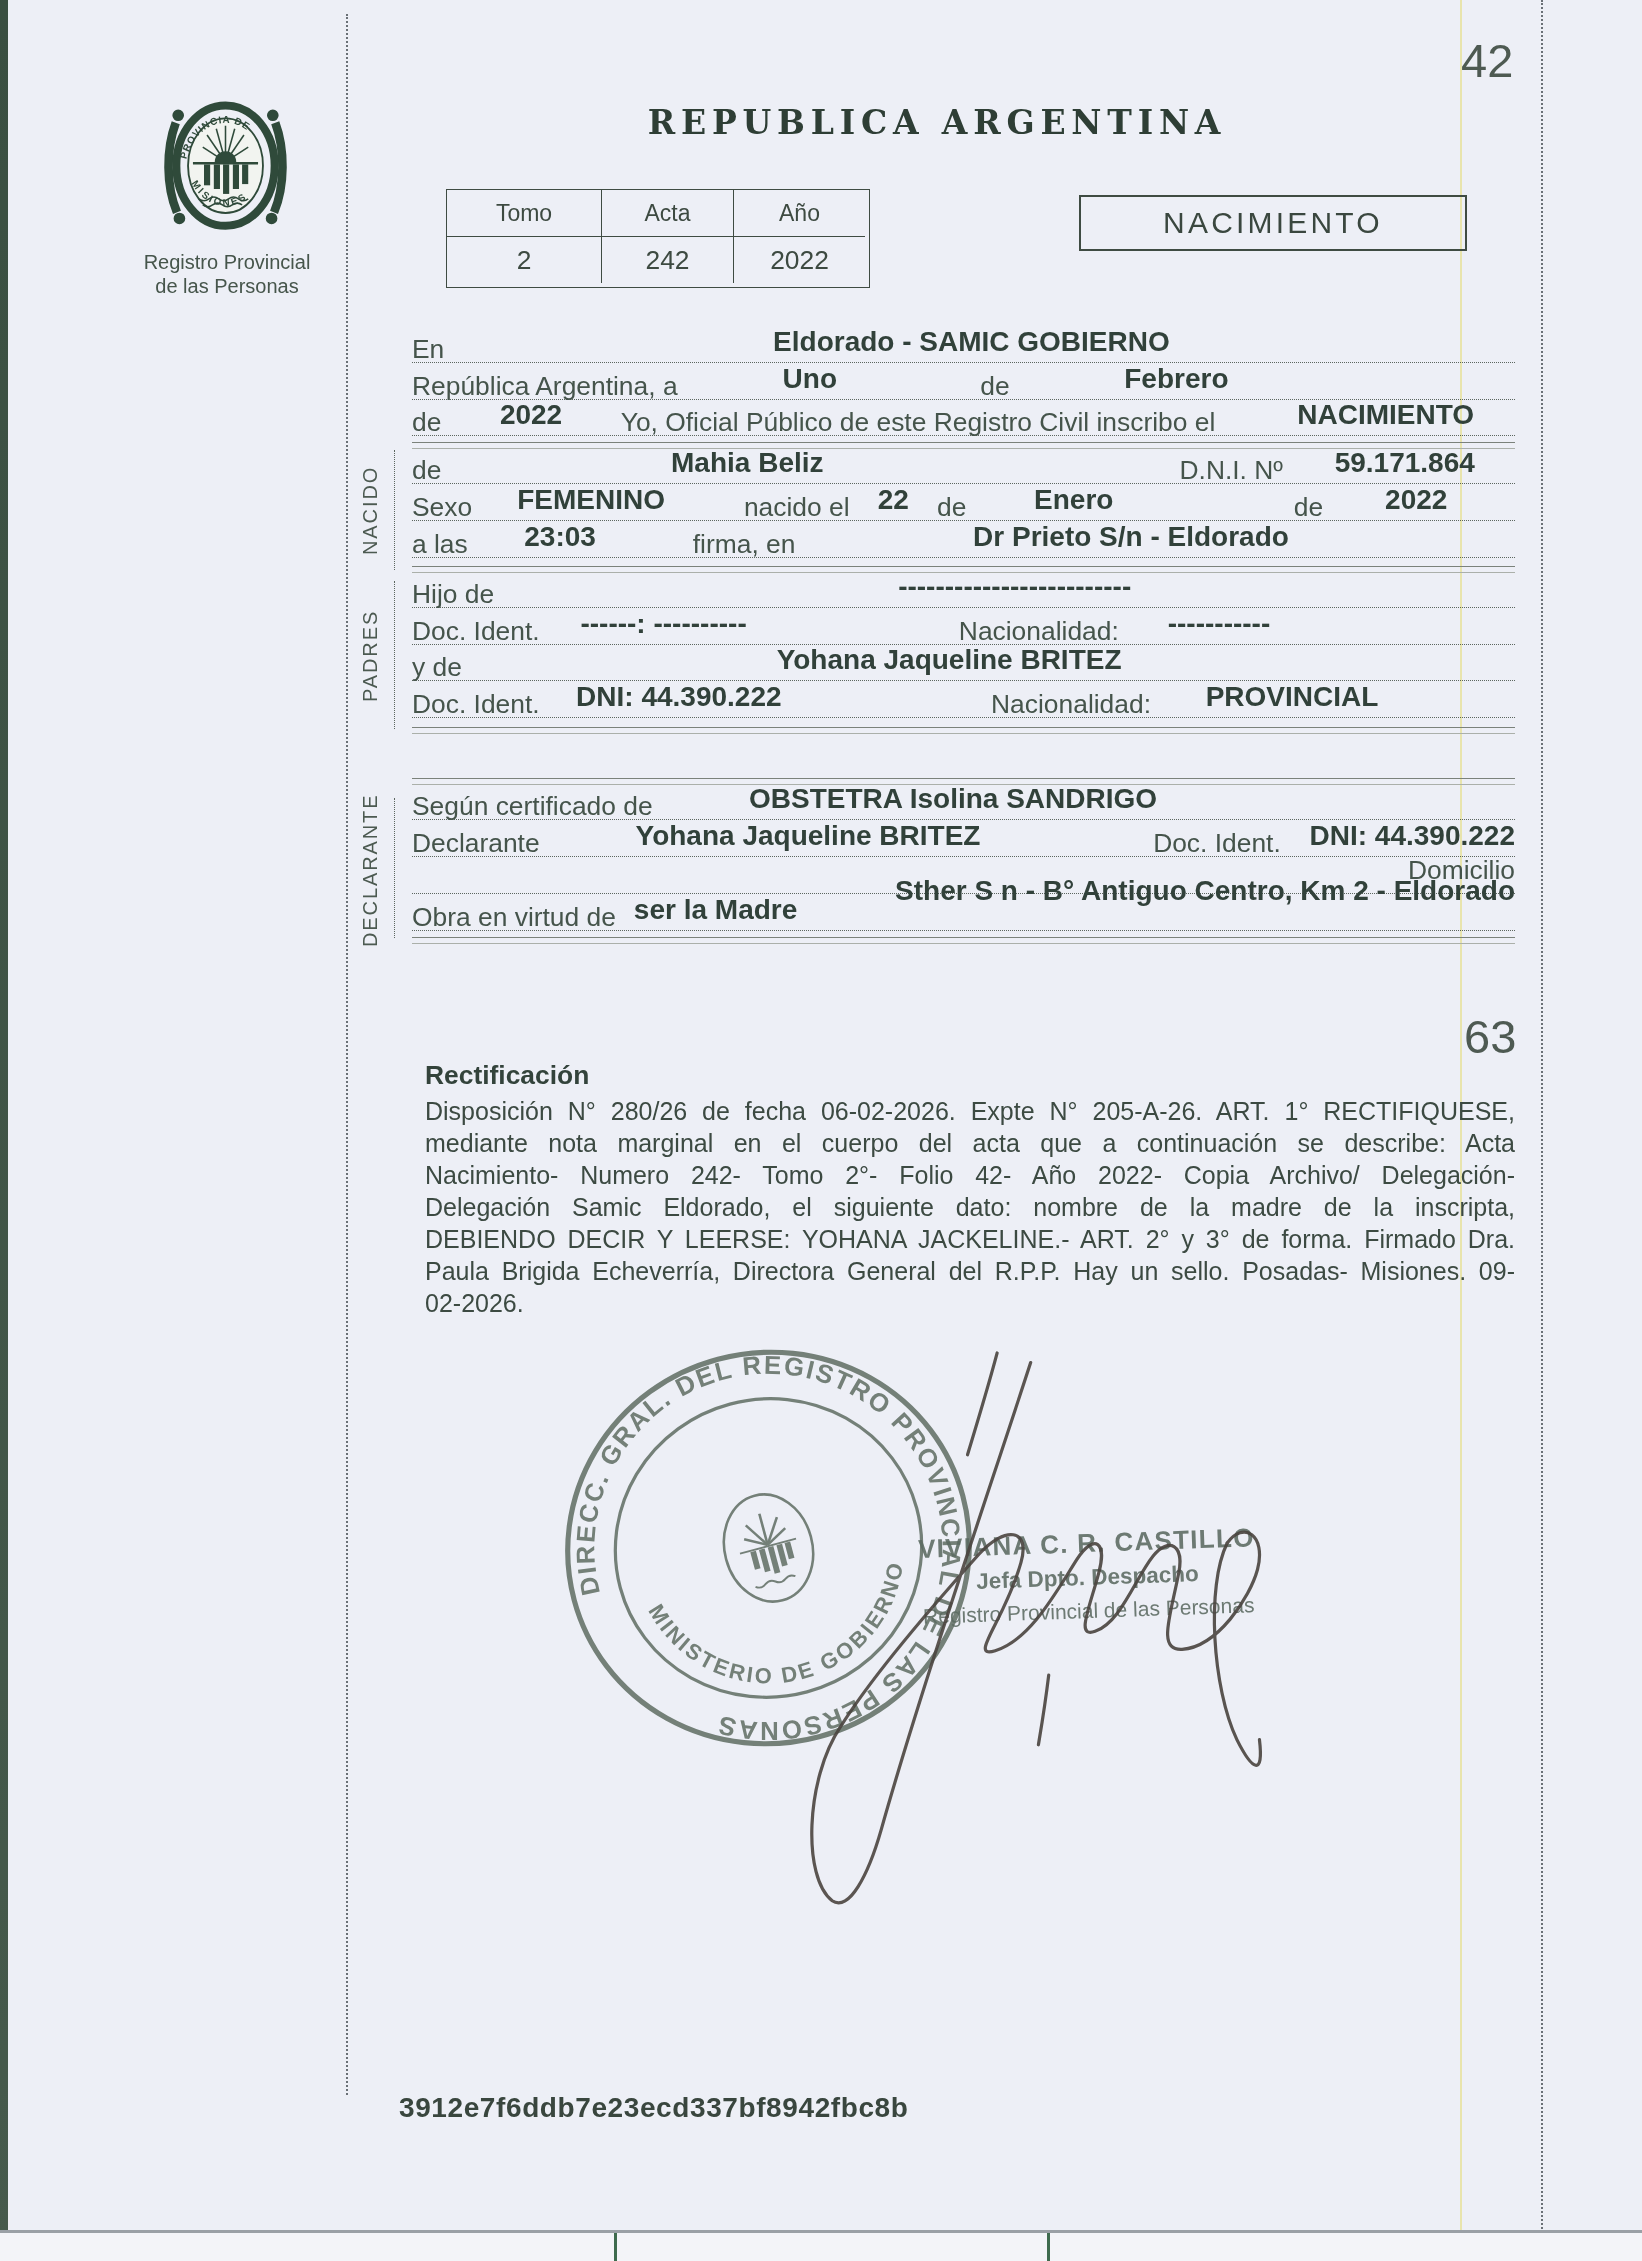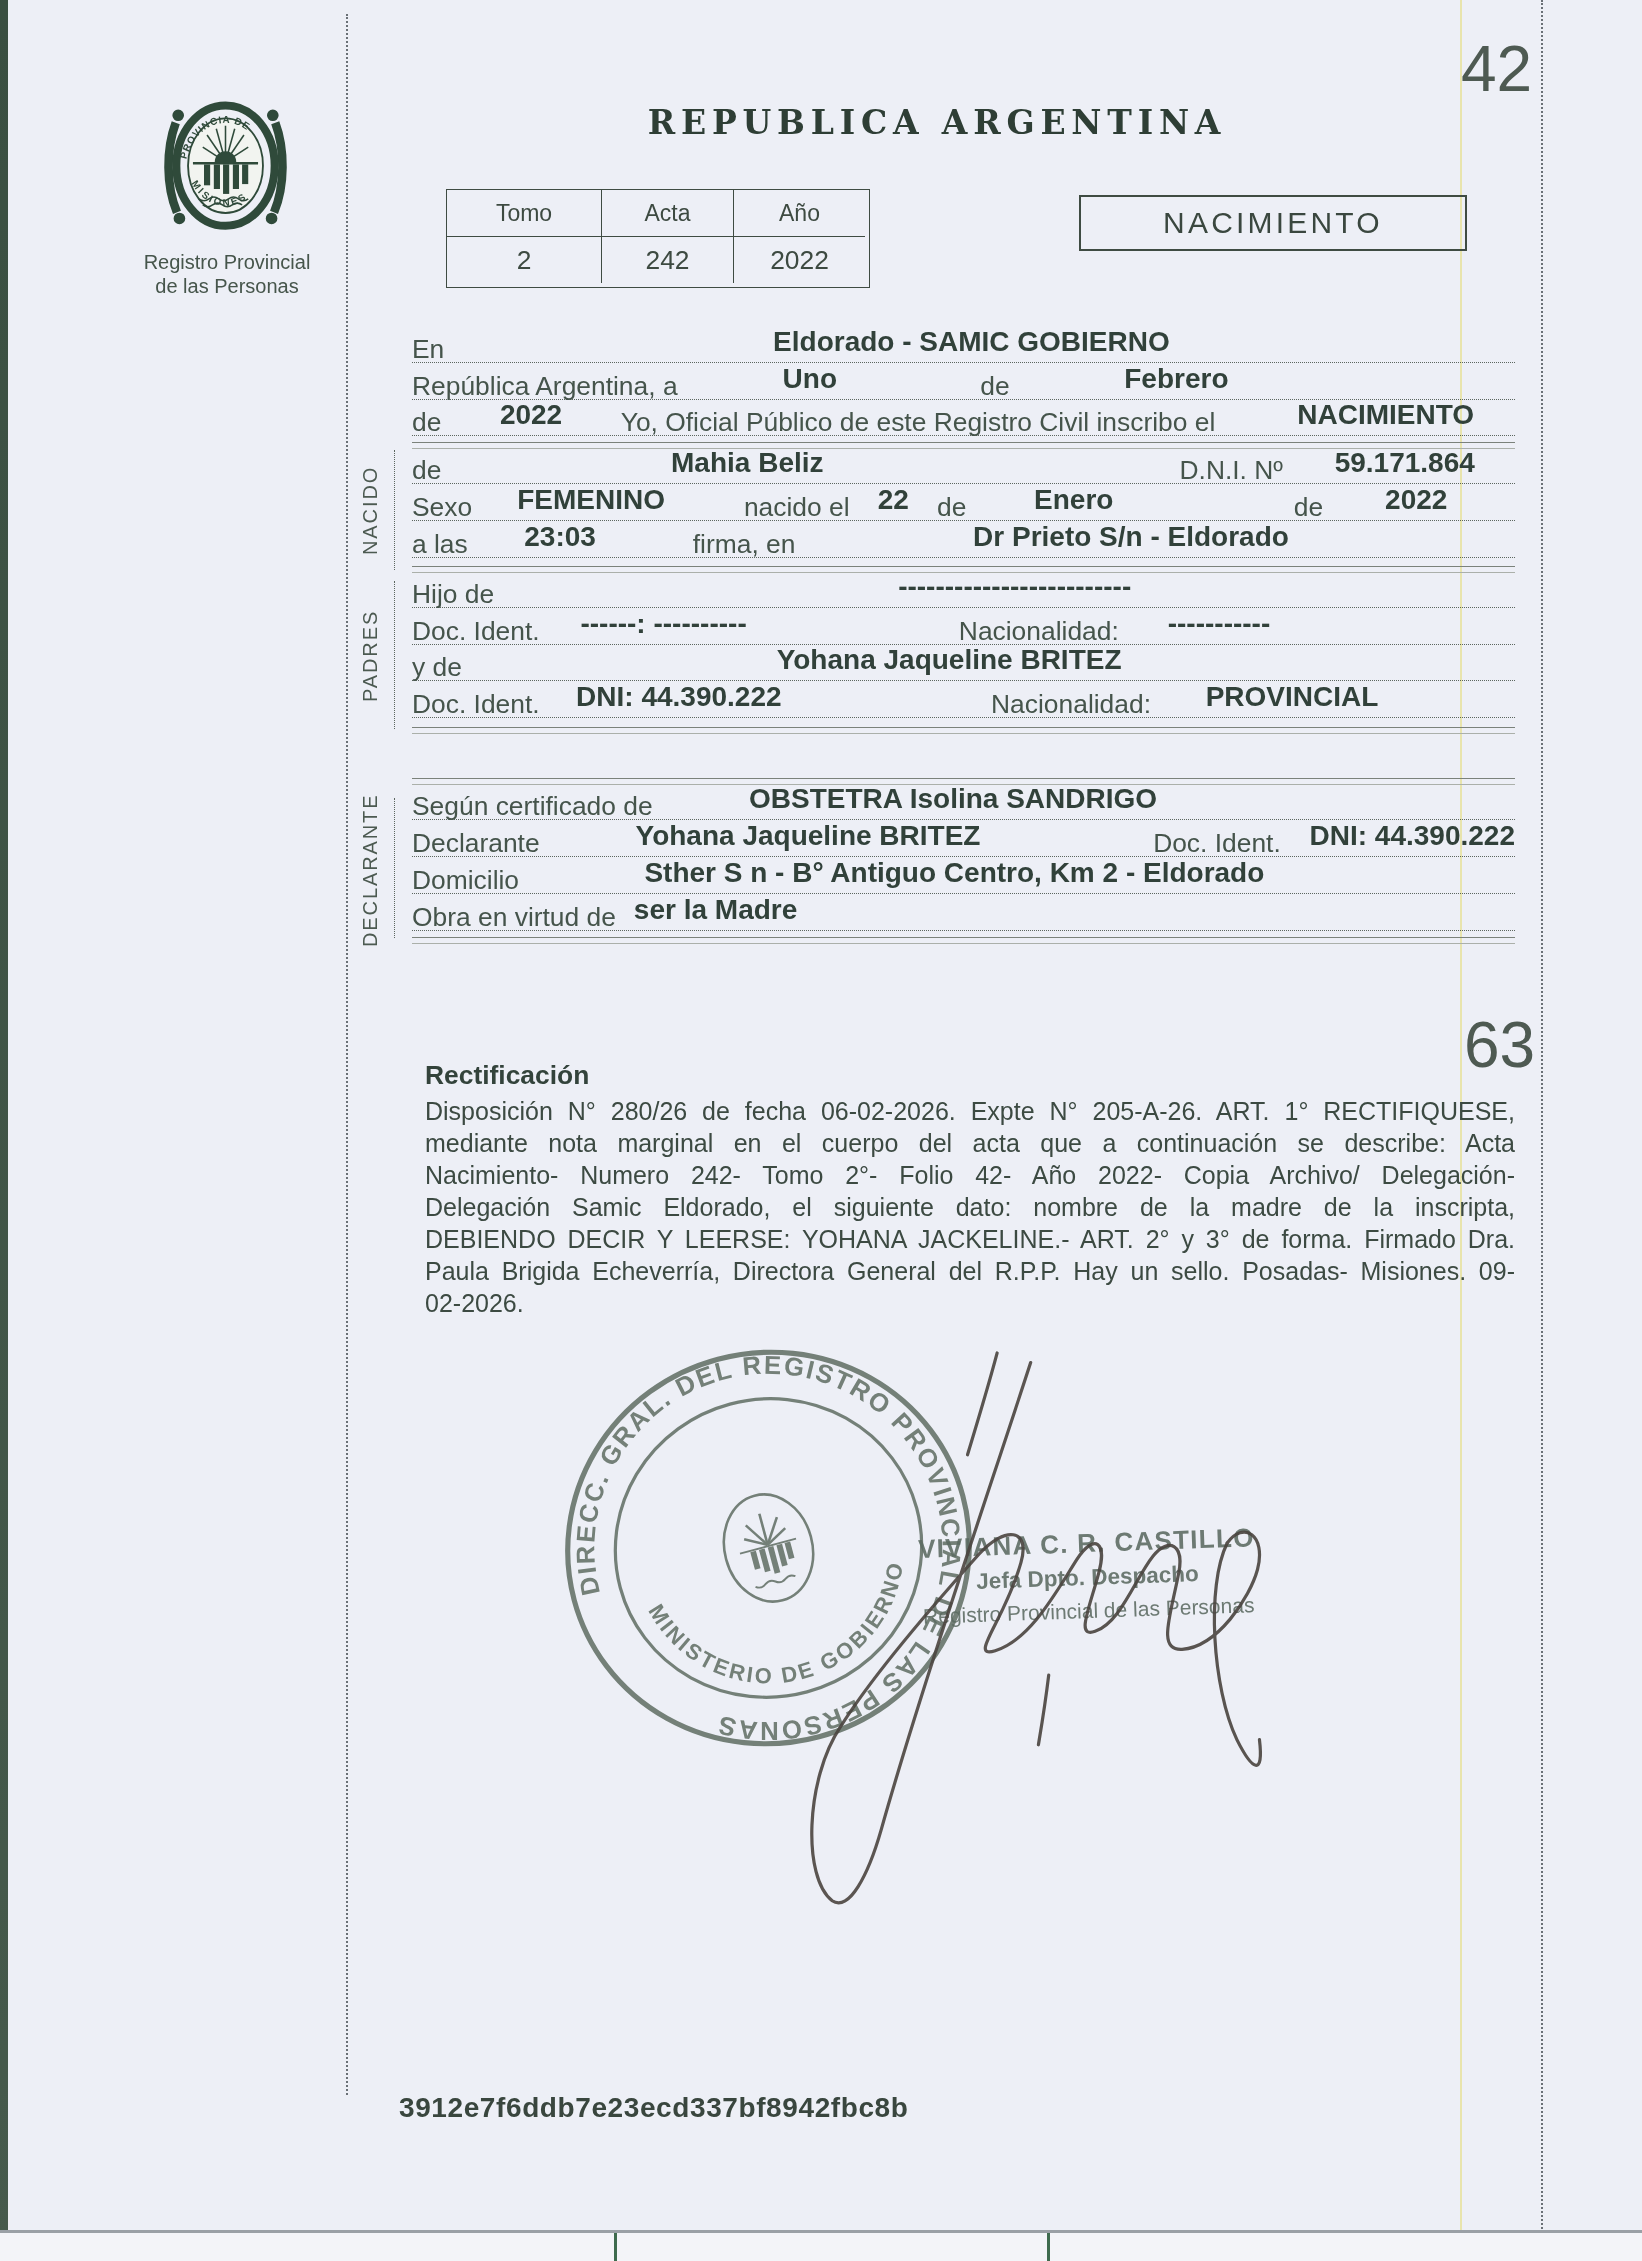--- a/index.html
+++ b/index.html
@@ -12,21 +12,21 @@
   
   .edge-strip{position:absolute;left:0;top:0;width:8.4px;height:2261px;background:linear-gradient(180deg,#3a4f41,#465a4c);}
   .fold-line{position:absolute;width:0;border-left:2.6px dotted rgba(62,70,75,.75);}
   .fold-left{left:346px;top:14px;height:2081px;}
   .fold-right{left:1541px;top:0;height:2261px;}
   .yellow-line{position:absolute;left:1460px;top:0;width:1.9px;height:2230px;background:#e6e08f;opacity:.7;}
   .bottom-line{position:absolute;left:0;top:2230px;width:1643px;height:2.6px;background:#9aa0a6;}
   .bottom-strip{position:absolute;left:0;top:2233px;width:1643px;height:28px;background:#f3f4f8;}
   .page-tick{position:absolute;top:2233px;width:2.6px;height:28px;background:#3e6b4e;}
 
-  .folio{position:absolute;font-size:64px;line-height:1;color:#4e5a52;}
+  .folio{position:absolute;font-size:47px;line-height:1;color:#4e5a52;}
   .folio-top{left:1461px;top:37px;}
   .folio-mid{left:1464px;top:1013px;}
 
   
   .crest-wrap{position:absolute;left:161px;top:89px;width:129px;height:157px;}
   .org-name{position:absolute;left:128px;top:250px;width:198px;text-align:center;font-size:20px;line-height:24px;color:#46554b;}
 
   
   .doc-title{
     position:absolute;left:412px;top:103px;width:1050px;text-align:center;
@@ -277,21 +277,21 @@
   </div>
   <div class="frow" style="top:820px;">
     <span class="lab">Declarante</span>
     <span class="sp" style="flex-grow:.5"></span>
     <span class="val">Yohana Jaqueline BRITEZ</span>
     <span class="sp" style="flex-grow:.9"></span>
     <span class="lab">Doc. Ident.</span>
     <span class="sp" style="flex-grow:.15"></span>
     <span class="val">DNI: 44.390.222</span>
   </div>
-  <div class="frow" style="top:857px;">
+  <div class="frow" style="top:857px;flex-direction:column;">
     <span class="lab">Domicilio</span>
     <span class="sp" style="flex-grow:.5"></span>
     <span class="val">Sther S n - B° Antiguo Centro, Km 2 - Eldorado</span>
     <span class="sp" style="flex-grow:1"></span>
   </div>
   <div class="frow" style="top:894px;">
     <span class="lab">Obra en virtud de</span>
     <span class="sp" style="flex-grow:.1"></span>
     <span class="val">ser la Madre</span>
     <span class="sp" style="flex-grow:4"></span>

